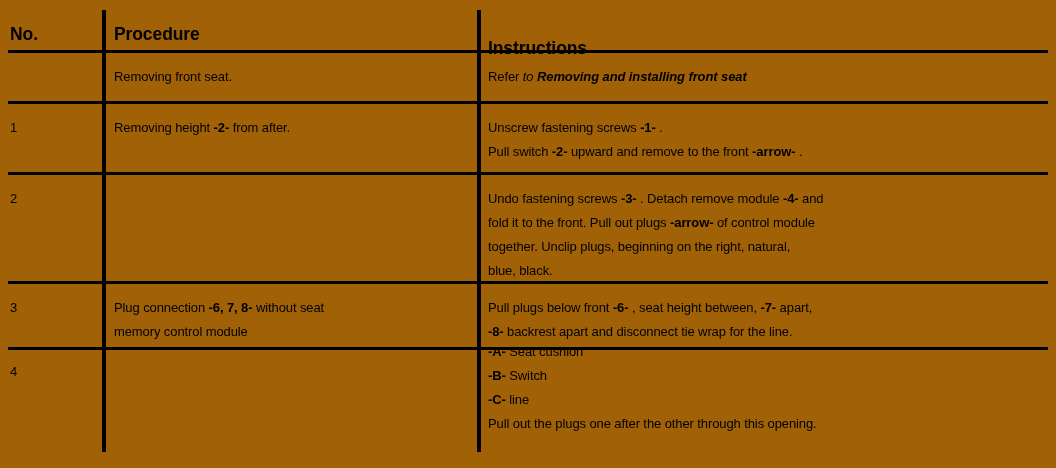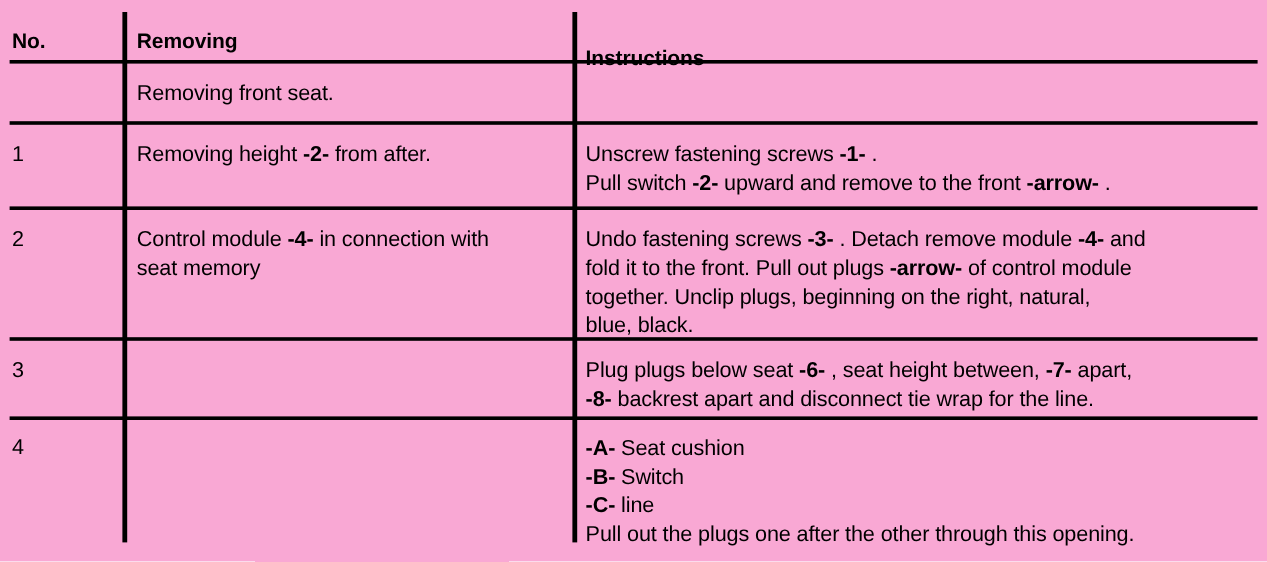--- a/index.html
+++ b/index.html
@@ -12,21 +12,21 @@
     height: 468px;
     font-family: "Liberation Sans", sans-serif;
     color: #000000;
     overflow: hidden;
   }
 
   .sheet {
     position: relative;
     width: 1056px;
     height: 468px;
-    background: #f9a8d4;
+    background: #a16207;
   }
 
   
   .hrule {
     position: absolute;
     left: 8px;
     width: 1040px;
     height: 3px;
     background: #000000;
   }
@@ -36,21 +36,21 @@
     height: 442px;
     width: 4px;
     background: #000000;
   }
   .vdiv.col1 { left: 102px; }
   .vdiv.col2 { left: 477px; }
 
   
   .cell {
     position: absolute;
-    font-size: 18px;
+    font-size: 13px;
     line-height: 24px;
     letter-spacing: -0.1px;
     white-space: pre-line;
   }
   .cell.num   { left: 10px;  width: 86px; }
   .cell.proc  { left: 114px; width: 352px; }
   .cell.instr { left: 488px; width: 558px; }
 
   .cell.header {
     font-weight: bold;
@@ -69,42 +69,43 @@
   <div class="vdiv col1"></div>
   <div class="vdiv col2"></div>
 
   <div class="hrule" style="top:50px"></div>
   <div class="hrule" style="top:101px"></div>
   <div class="hrule" style="top:172px"></div>
   <div class="hrule" style="top:281px"></div>
   <div class="hrule" style="top:347px"></div>
 
   <div class="cell num header" style="top:22px">No.</div>
-  <div class="cell proc header" style="top:22px">Removing</div>
+  <div class="cell proc header" style="top:22px">Procedure</div>
   <div class="cell instr header" style="top:36px">Instructions</div>
 
   <div class="cell num" style="top:65px"></div>
   <div class="cell proc" style="top:65px">Removing front seat.</div>
+  <div class="cell instr" style="top:65px"><span>Refer </span><i>to</i><span>  </span><span class="bi">Removing and installing front seat</span></div>
 
   <div class="cell num" style="top:116px">1</div>
   <div class="cell proc" style="top:116px"><span>Removing height </span><b>-2-</b><span> from after.</span></div>
   <div class="cell instr" style="top:116px"><span>Unscrew fastening screws </span><b>-1-</b><span> .
 Pull switch </span><b>-2-</b><span> upward and remove to the front </span><b>-arrow-</b><span> .</span></div>
 
   <div class="cell num" style="top:187px">2</div>
-  <div class="cell proc" style="top:187px"><span>Control module </span><b>-4-</b><span> in connection with
-seat memory</span></div>
   <div class="cell instr" style="top:187px"><span>Undo fastening screws </span><b>-3-</b><span> . Detach remove module </span><b>-4-</b><span> and
 fold it to the front. Pull out plugs </span><b>-arrow-</b><span> of control module
 together. Unclip plugs, beginning on the right, natural,
 blue, black.</span></div>
 
   <div class="cell num" style="top:296px">3</div>
-  <div class="cell instr" style="top:296px"><span>Plug plugs below seat </span><b>-6-</b><span> , seat height between, </span><b>-7-</b><span> apart,
+  <div class="cell proc" style="top:296px"><span>Plug connection </span><b>-6, 7, 8-</b><span> without seat
+memory control module</span></div>
+  <div class="cell instr" style="top:296px"><span>Pull plugs below front </span><b>-6-</b><span> , seat height between, </span><b>-7-</b><span> apart,
 </span><b>-8-</b><span> backrest apart and disconnect tie wrap for the line.</span></div>
 
   <div class="cell num" style="top:360px">4</div>
-  <div class="cell instr" style="top:361px"><b>-A-</b><span> Seat cushion
+  <div class="cell instr" style="top:340px"><b>-A-</b><span> Seat cushion
 </span><b>-B-</b><span> Switch
 </span><b>-C-</b><span> line
 Pull out the plugs one after the other through this opening.</span></div>
 
 </div>
 
 </body></html>

